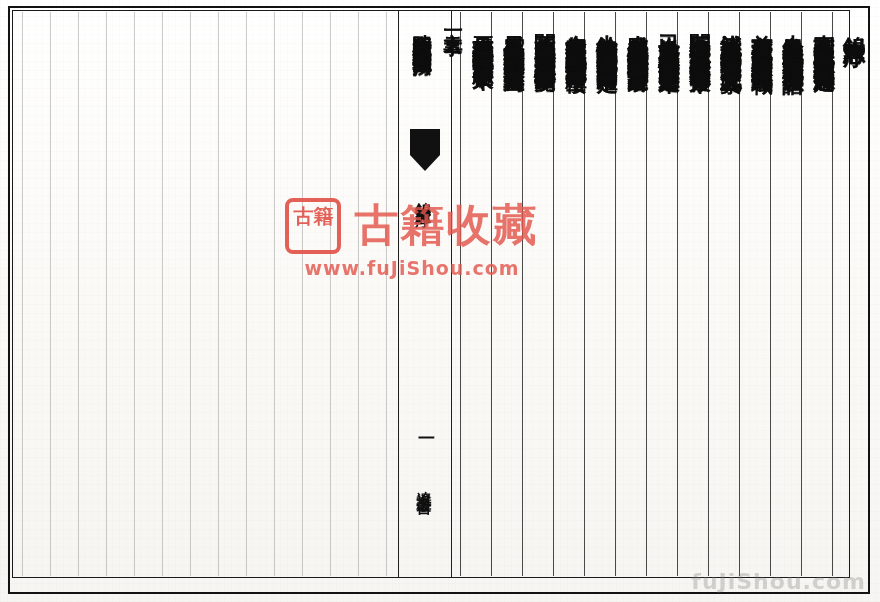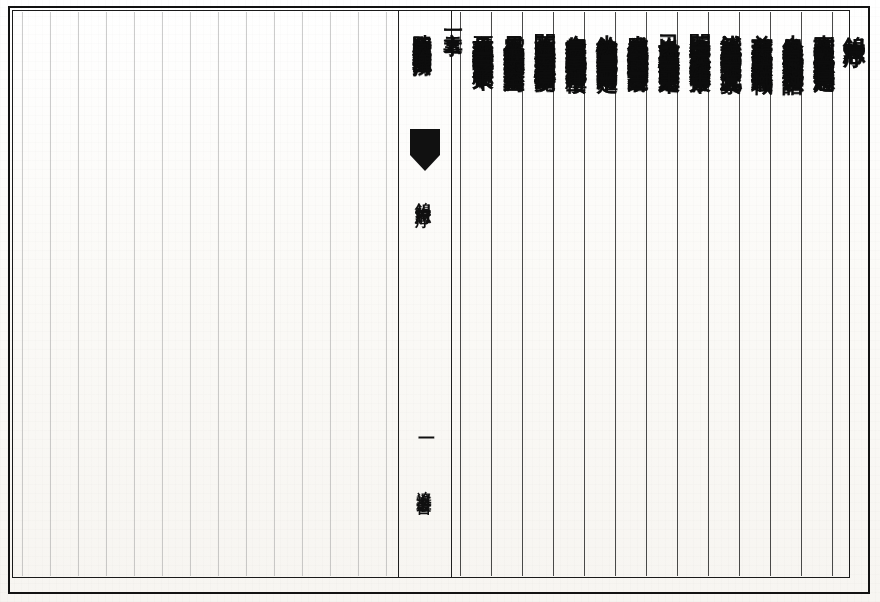--- a/index.html
+++ b/index.html
@@ -275,15 +275,21 @@
     <div class="col" style="right:231px; top:18px;">春牒催悤急因憶范陽老友范子勳較擧子業專力爲古文辭著三</div>
     <div class="col" style="right:262px; top:18px;">十餘年才情學問鄉黨所推辦此當易易爾西諸三屬僉日唯乃走</div>
     <div class="col" style="right:293px; top:18px;">介相招辭再三乃至至幾兄料或得料而搆焉或不得料而空中樓</div>
     <div class="col" style="right:324px; top:18px;">閣焉先錦縣次寧遠又次廣寧擧三志而後志府經營慘澹不覺易</div>
     <div class="col" style="right:355px; top:18px;">星雲矣今無米之炊幸而成饌其味之旨與否人自辦之余與爲至</div>
     <div class="col" style="right:386px; top:18px;">交焉且所推穀不敢自讚也匍匐裝百無一可茲慰了任中末了</div>
     <div class="col small" style="right:417px; top:18px;">之一事云</div>
     <div class="col small" style="right:448px; top:18px;">時康熙庚申醉竹日知錦州府事劉源溥撰</div>
   </div>
 
-
+  <div id="wm-center">
+    <span id="wm-seal">古籍</span>
+    <span id="wm-word">古籍收藏</span>
+    <div id="wm-url">www.fuJiShou.com</div>
+  </div>
+
+  <div id="wm-corner">fuJiShou.com</div>
 
 </div>
 
 </body></html>

